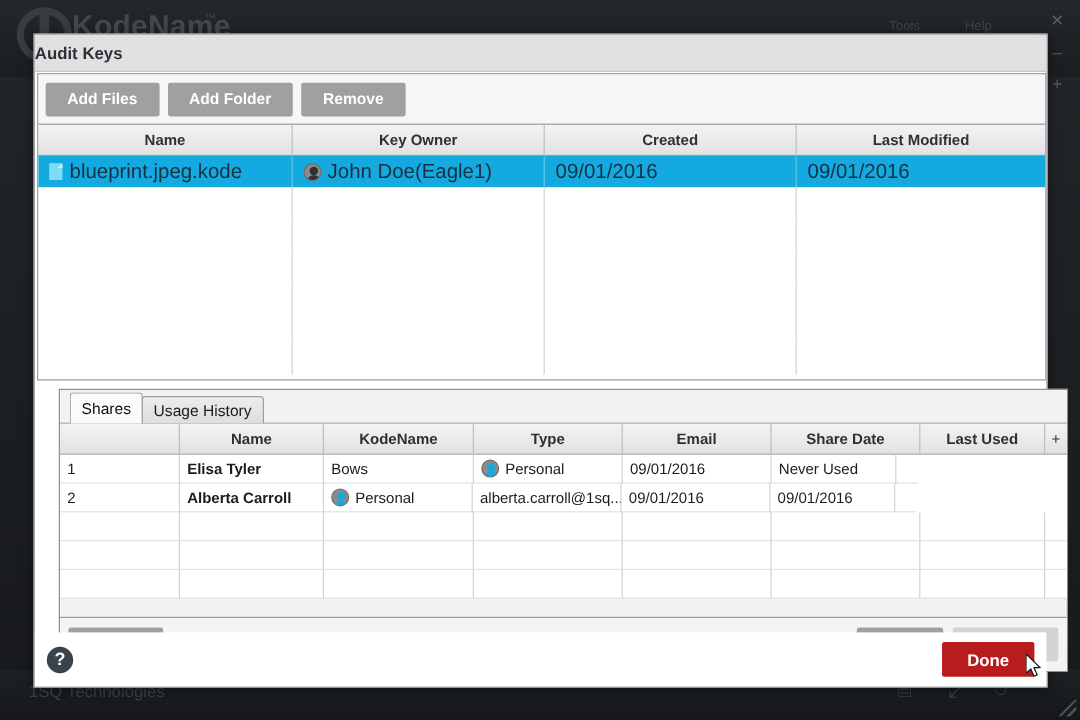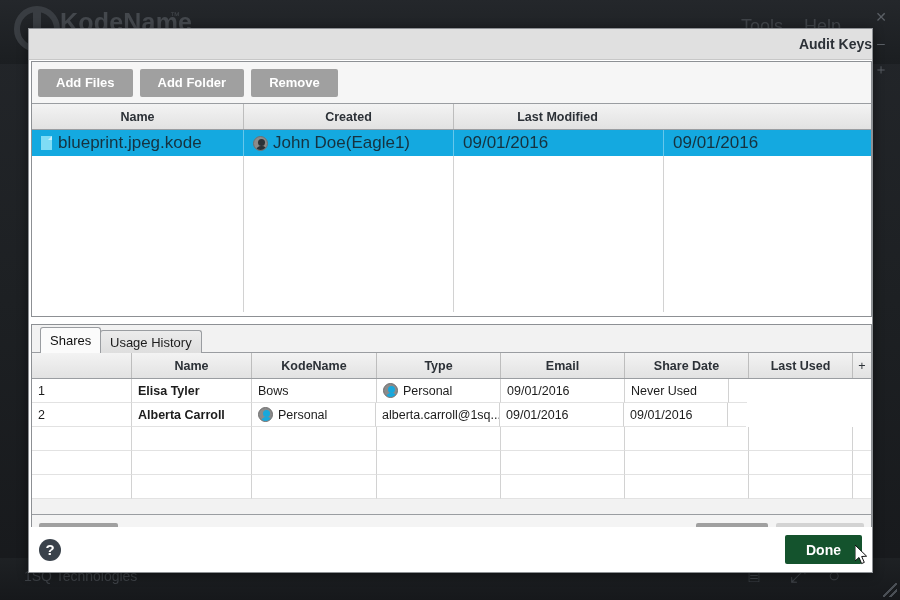--- a/index.html
+++ b/index.html
@@ -33,21 +33,21 @@
     position: absolute; left: 60px; top: 8px;
     font-size: 25px; font-weight: bold; color: #44484d;
     letter-spacing: .2px;
   }
   #app-logo-tm {
     position: absolute; left: 170px; top: 10px;
     font-size: 10px; color: #44484d;
   }
   .app-menu-text {
     position: absolute; top: 16px;
-    font-size: 18px; color: #3f4348;
+    font-size: 11px; color: #3f4348;
   }
   #app-menu-0 { left: 741px; }
   #app-menu-1 { left: 804px; }
   #app-win-btns {
     position: absolute; right: 6px; top: 4px;
     width: 26px; text-align: center;
     color: #5a5f65;
   }
   #app-win-btns div { font-size: 14px; line-height: 26px; height: 26px; }
 
@@ -78,21 +78,21 @@
   #dialog {
     position: absolute; left: 28px; top: 28px;
     width: 845px; height: 545px;
     background: #ffffff;
     border: 1px solid #8d9094;
     box-shadow: 0 2px 10px rgba(0,0,0,.45);
   }
   #dialog-header {
     height: 31px; background: #e0e0e0;
     border-bottom: 1px solid #c7c7c7;
-    display:flex; align-items:center; justify-content:flex-end;
+    display:flex; align-items:center; justify-content:flex-start;
   }
   #dialog-title {
     font-size: 14px; font-weight: bold; color: #2c3137;
   }
 
   
   #upper-panel {
     position: absolute; left: 2px; top: 32px;
     width: 841px; height: 256px;
     border: 1px solid #8d9094;
@@ -165,21 +165,21 @@
   }
   .avatar-icon::after{
     content:""; position:absolute; left:2px; top:9px;
     width:11px; height:7px; border-radius: 5px 5px 0 0; background:#2b3238;
   }
   .avatar-icon.blue::before { background:#17a8dd; }
   .avatar-icon.blue::after  { background:#17a8dd; }
 
   
   #lower-panel {
-    position: absolute; left: 2px; top: 295px;
+    position: absolute; left: 20px; top: 295px;
     width: 841px; height: 236px;
     border: 1px solid #8d9094;
     background: #f2f2f2;
   }
   #tabbar {
     height: 27px; position: relative; padding-left: 8px;
     background:#f2f2f2;
   }
   .tab {
     position:absolute; top: 5px; height: 23px;
@@ -242,21 +242,21 @@
   }
   #help-icon {
     width: 22px; height: 22px; border-radius: 50%;
     background:#3a424b; color:#ffffff;
     display:flex; align-items:center; justify-content:center;
     font-size: 15px; font-weight: bold; cursor: pointer;
   }
   #dialog-footer-spacer { flex: 1; }
   #done-button {
     height: 29px; padding: 0 21px;
-    background:#14532d; color:#ffffff;
+    background:#b91c1c; color:#ffffff;
     font-size: 14px; font-weight: bold;
     border:none; border-radius: 2px;
     display:flex; align-items:center; justify-content:center;
     cursor: pointer;
   }
 
   
   #mouse-cursor {
     position:absolute; left: 855px; top: 545px;
     width: 14px; height: 20px; pointer-events:none;
@@ -299,20 +299,21 @@
 
     <div id="toolbar">
       <div class="btn-gray">Add Files</div>
       <div class="btn-gray">Add Folder</div>
       <div class="btn-gray">Remove</div>
     </div>
 
     <div id="keys-table">
       <div id="keys-head">
         <div class="kc0">Name</div>
+        <div class="kc1">Key Owner</div>
         <div class="kc2">Created</div>
         <div class="kc3">Last Modified</div>
       </div>
       <div id="keys-body">
         <div class="keys-row selected">
           <div class="kc0">
             <span class="file-icon"></span>
             <span>blueprint.jpeg.kode</span>
           </div>
           <div class="kc1">

